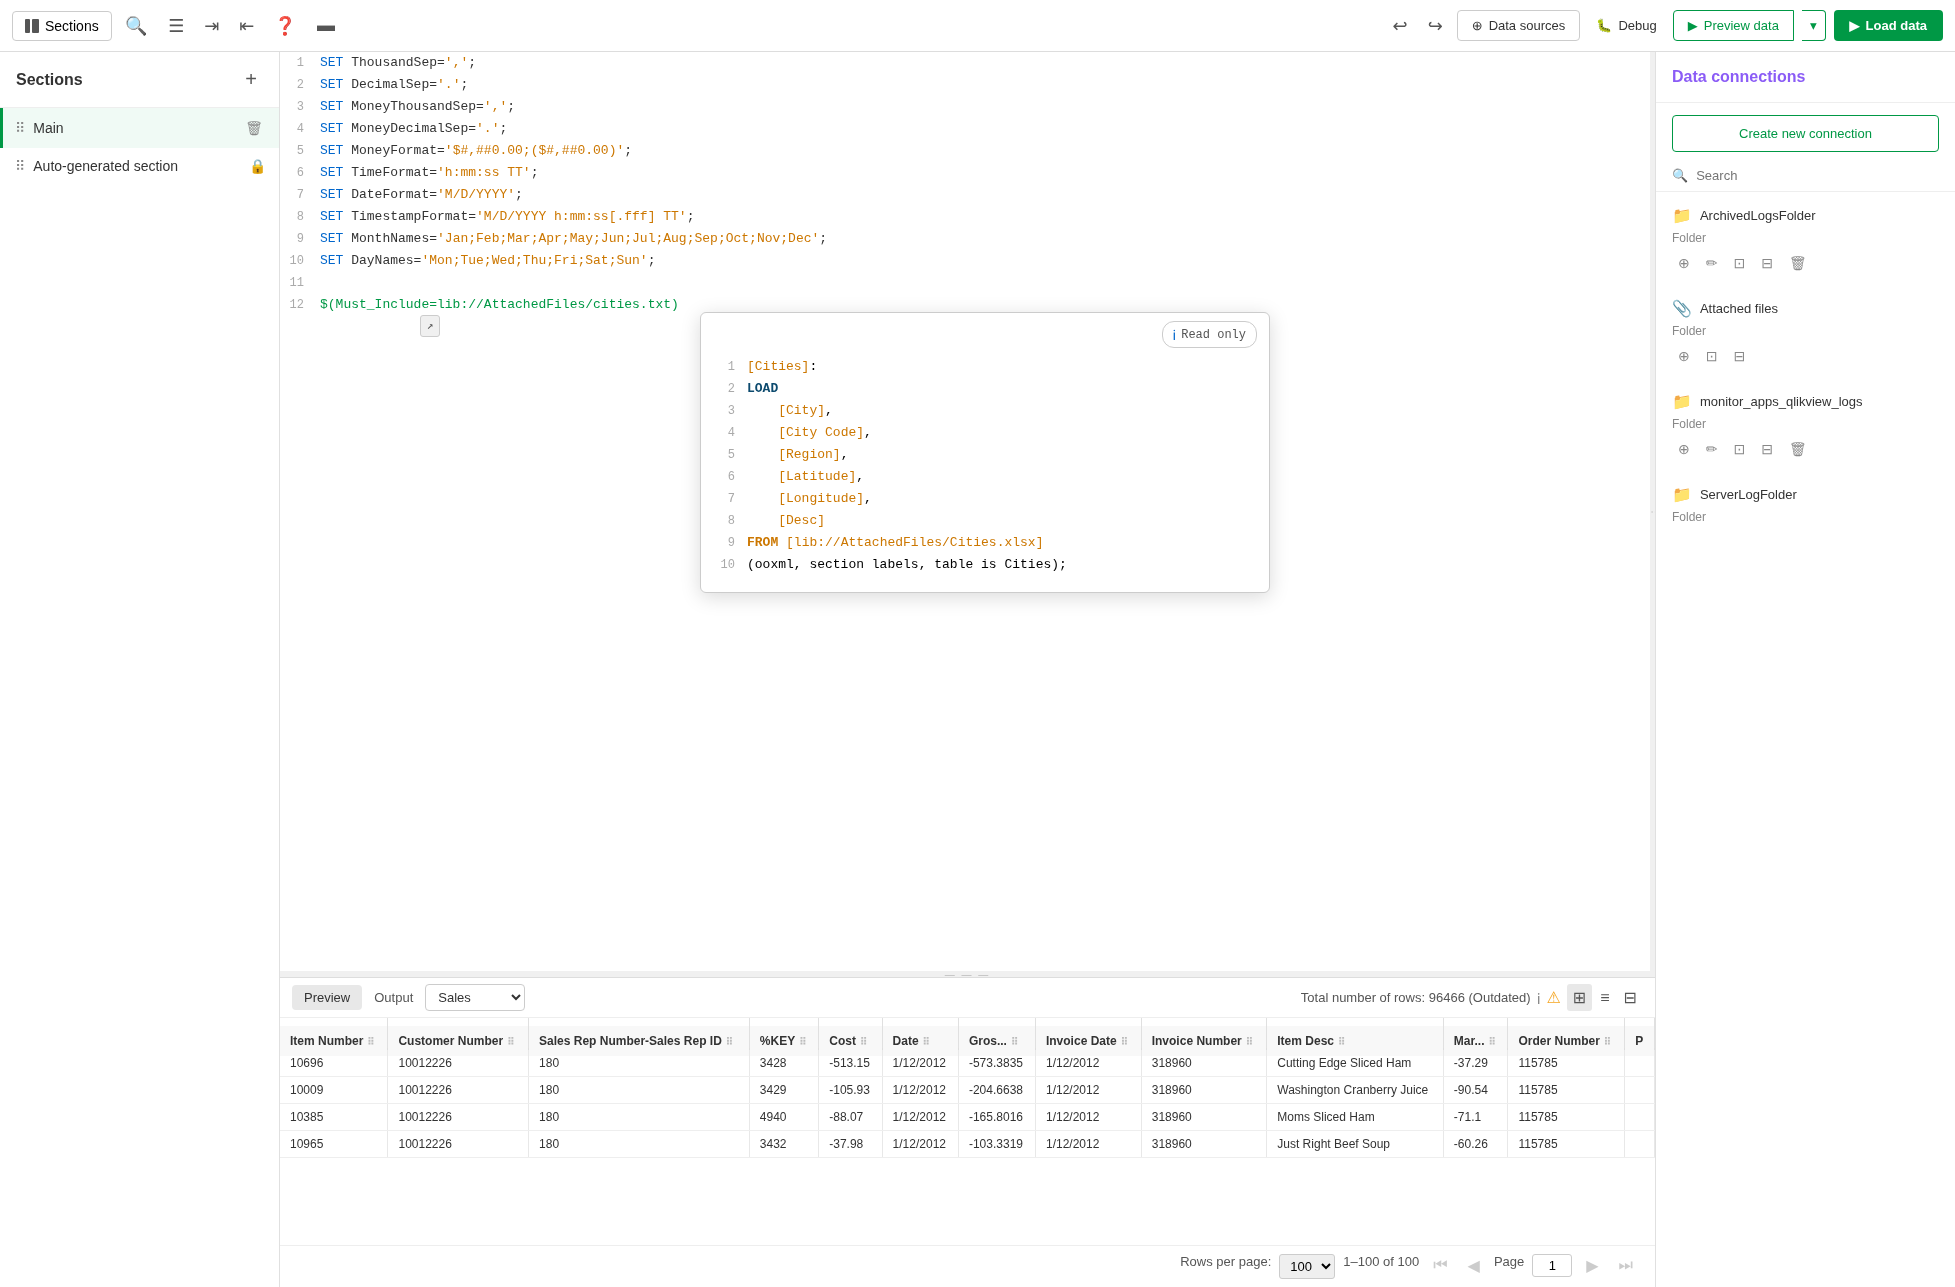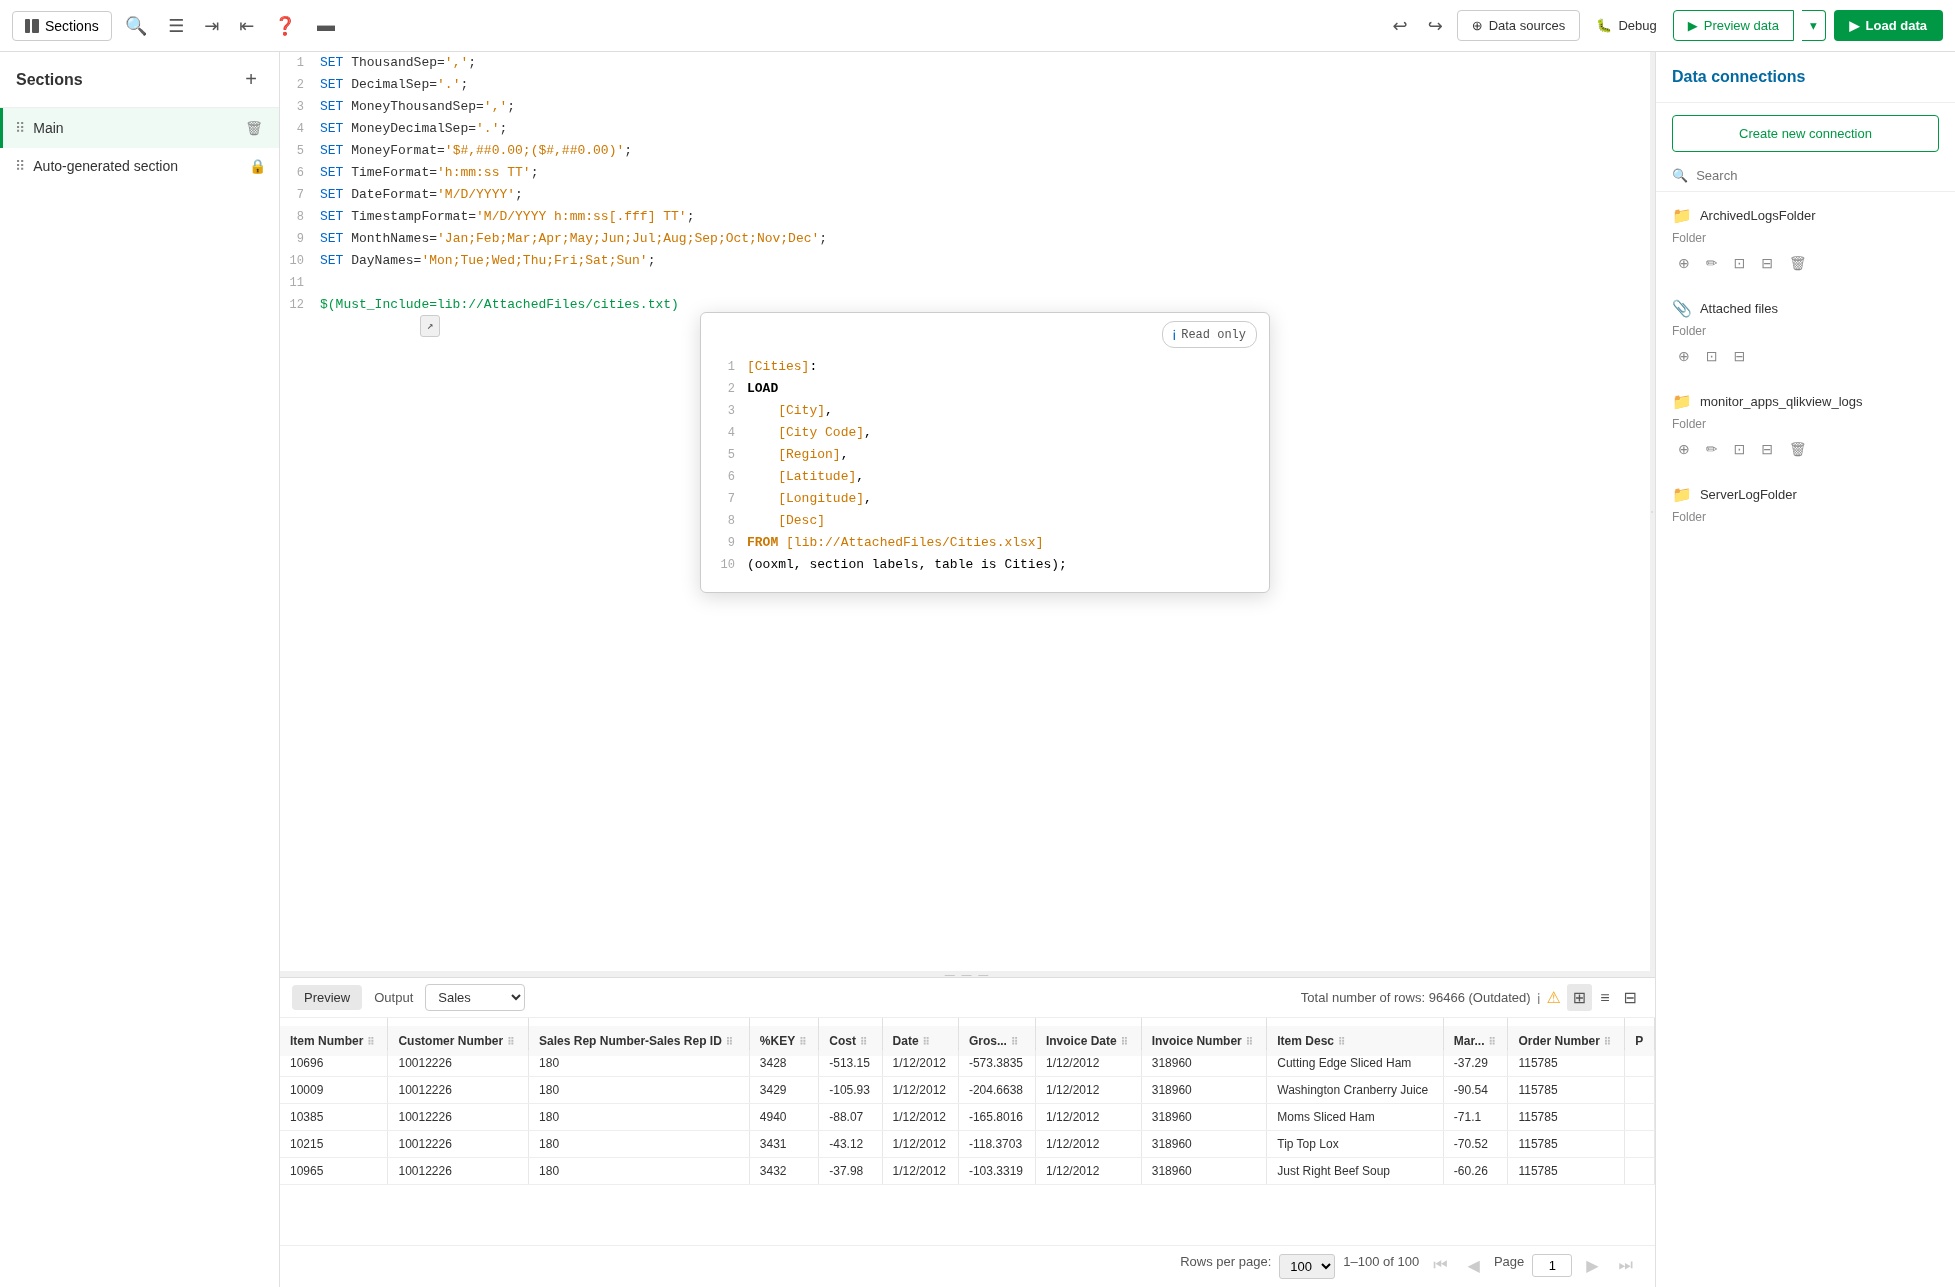--- a/index.html
+++ b/index.html
@@ -76,21 +76,21 @@
     }
     .code-line {
       display: flex; align-items: baseline; padding: 1px 0; line-height: 20px; min-height: 20px;
     }
     .line-num {
       width: 40px; text-align: right; padding-right: 16px; color: #aaa; font-size: 12px;
       user-select: none; flex-shrink: 0;
     }
     .line-content { color: #333; white-space: pre; }
     .kw-set { color: #0066cc; }
-    .kw-load { color: #000000; font-weight: bold; }
+    .kw-load { color: #0c4a6e; font-weight: bold; }
     .kw-from { color: #cc7700; font-weight: bold; }
     .str-val { color: #cc7700; }
     .field-name { color: #cc7700; }
     .func-call { color: #009845; }
     .inline-tag {
       display: inline-flex; align-items: center; gap: 4px; background: #f0f0f0;
       border: 1px solid #ccc; border-radius: 3px; padding: 0 6px; font-size: 11px;
       color: #555; margin-left: 6px; cursor: pointer; vertical-align: middle;
     }
 
@@ -114,21 +114,21 @@
     }
     .popup-line { display: flex; align-items: baseline; line-height: 22px; }
     .popup-line-num { width: 30px; text-align: right; padding-right: 12px; color: #aaa; font-size: 12px; flex-shrink: 0; }
 
     
     .right-panel {
       width: 300px; background: #fff; border-left: 1px solid #e0e0e0;
       display: flex; flex-direction: column; flex-shrink: 0;
     }
     .right-panel-header { padding: 16px; border-bottom: 1px solid #eee; }
-    .right-panel-title { font-size: 16px; font-weight: 600; color: #0369a1; margin-top: 22px; }
+    .right-panel-title { font-size: 16px; font-weight: 600; color: #8b5cf6; margin-top: 22px; }
     .btn-create-connection {
       width: calc(100% - 32px); margin: 12px 16px 8px; background: #fff;
       border: 1px solid #009845; border-radius: 4px; padding: 10px;
       cursor: pointer; font-size: 13px; color: #009845; font-weight: 500;
       text-align: center;
     }
     .search-bar {
       display: flex; align-items: center; gap: 8px; padding: 8px 16px;
       border-bottom: 1px solid #eee;
     }
@@ -527,35 +527,20 @@
               <td>1/12/2012</td>
               <td>-165.8016</td>
               <td>1/12/2012</td>
               <td>318960</td>
               <td>Moms Sliced Ham</td>
               <td>-71.1</td>
               <td>115785</td>
               <td></td>
             </tr>
             <tr class="table-row">
-              <td>10215</td>
-              <td>10012226</td>
-              <td>180</td>
-              <td>3431</td>
-              <td>-43.12</td>
-              <td>1/12/2012</td>
-              <td>-118.3703</td>
-              <td>1/12/2012</td>
-              <td>318960</td>
-              <td>Tip Top Lox</td>
-              <td>-70.52</td>
-              <td>115785</td>
-              <td></td>
-            </tr>
-            <tr class="table-row">
               <td>10965</td>
               <td>10012226</td>
               <td>180</td>
               <td>3432</td>
               <td>-37.98</td>
               <td>1/12/2012</td>
               <td>-103.3319</td>
               <td>1/12/2012</td>
               <td>318960</td>
               <td>Just Right Beef Soup</td>

